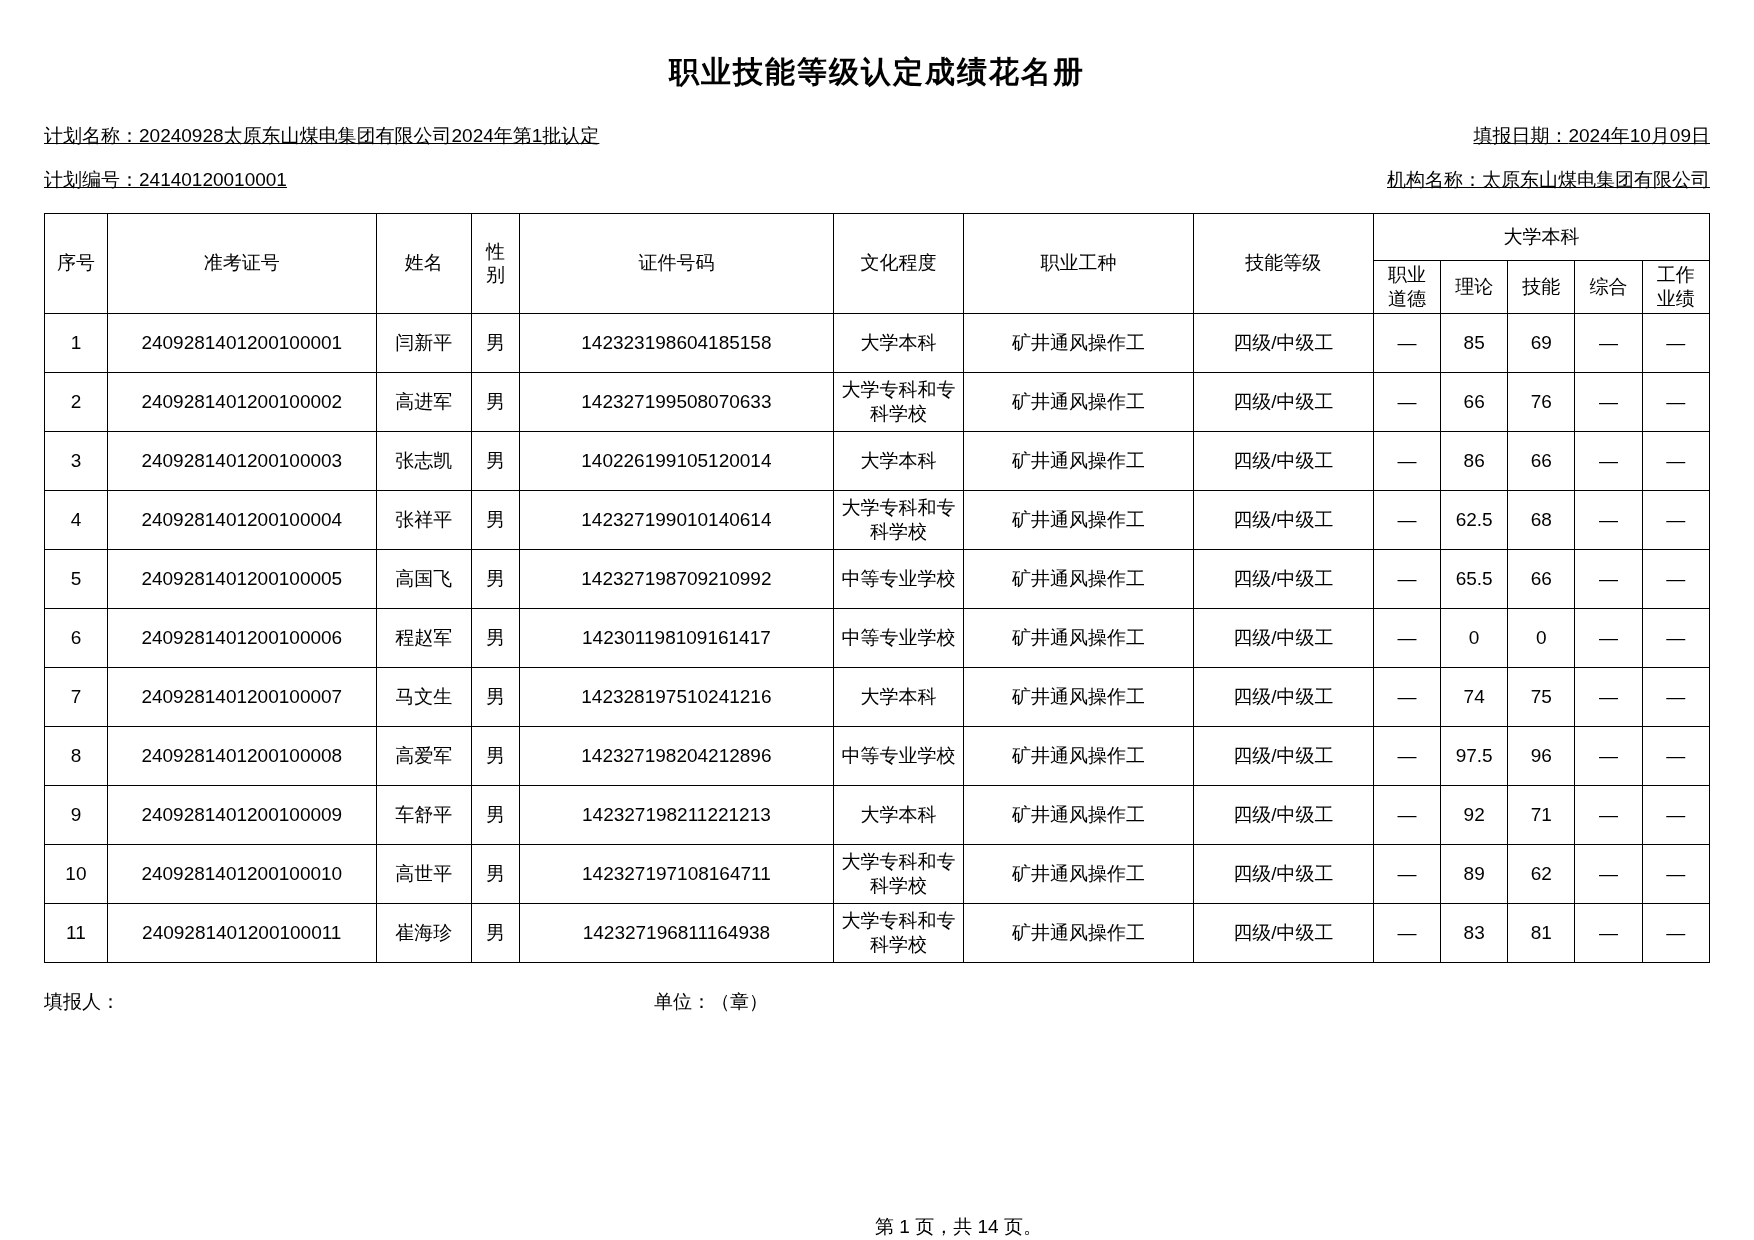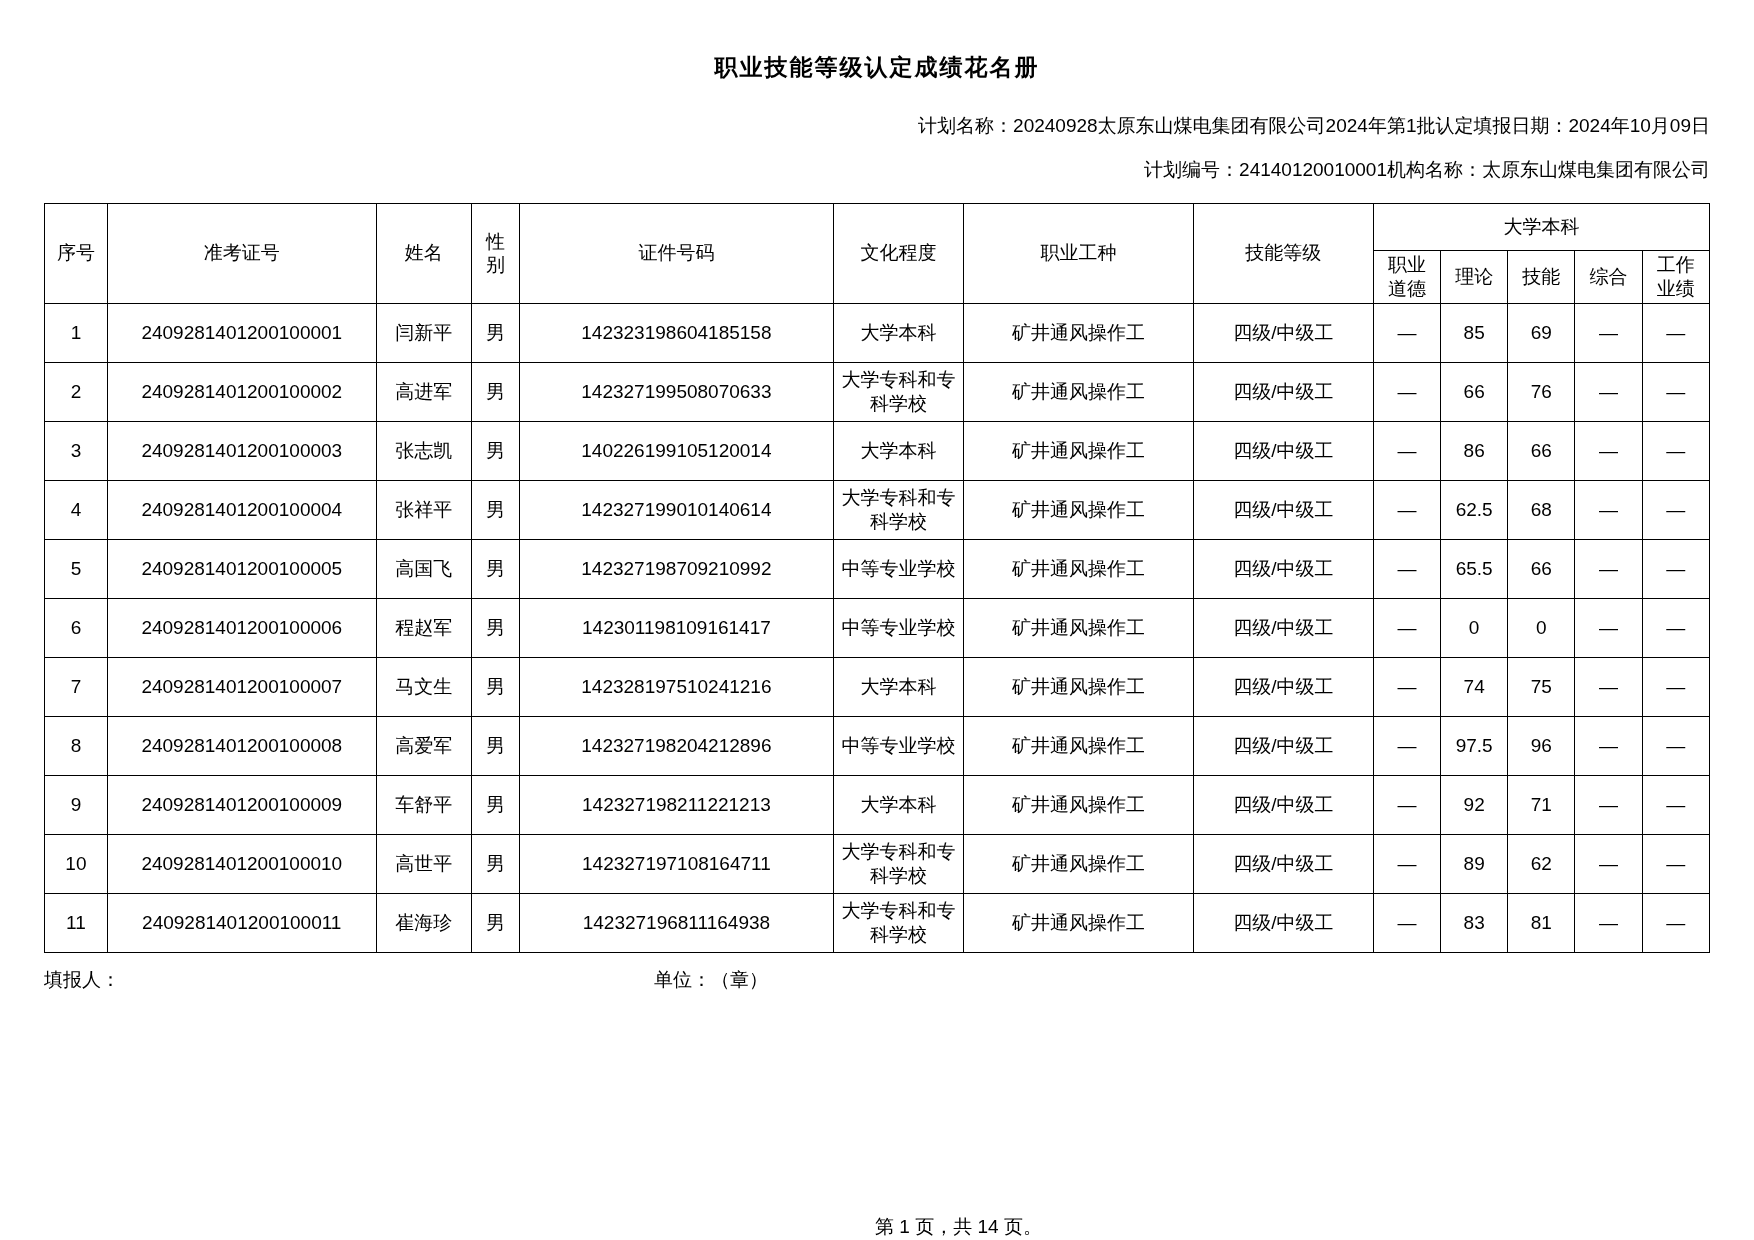--- a/index.html
+++ b/index.html
@@ -17,34 +17,35 @@
   }
   .page {
     width: 1754px;
     height: 1240px;
     box-sizing: border-box;
     padding: 0 44px;
     position: relative;
   }
   .doc-title {
     text-align: center;
-    font-size: 23px;
+    font-size: 30px;
     font-weight: bold;
     letter-spacing: 2px;
     margin-top: 52px;
     margin-bottom: 0;
     font-family: "Liberation Sans", "DejaVu Sans", sans-serif;
   }
   .meta-row {
     display: flex;
-    justify-content: flex-end;
+    justify-content: space-between;
     align-items: baseline;
     font-size: 19px;
     margin-top: 30px;
     font-family: "Liberation Sans", "DejaVu Sans", sans-serif;
+    text-decoration: underline;
   }
   .meta-row.second {
     margin-top: 18px;
   }
   .meta-left {
     white-space: nowrap;
   }
   .meta-right {
     white-space: nowrap;
   }
@@ -88,21 +89,21 @@
   .vtext {
     display: inline-block;
     line-height: 1.1;
   }
   td.row-cell {
     height: 54px;
   }
   .sign-row {
     display: flex;
     font-size: 19px;
-    margin-top: 14px;
+    margin-top: 26px;
     font-family: "Liberation Sans", "DejaVu Sans", sans-serif;
   }
   .sign-a { width: 610px; }
   .sign-b { width: 680px; }
   .sign-c { flex: 1; text-align: left; }
   .footer {
     position: absolute;
     left: 3px;
     right: 0;
     bottom: 52px;

